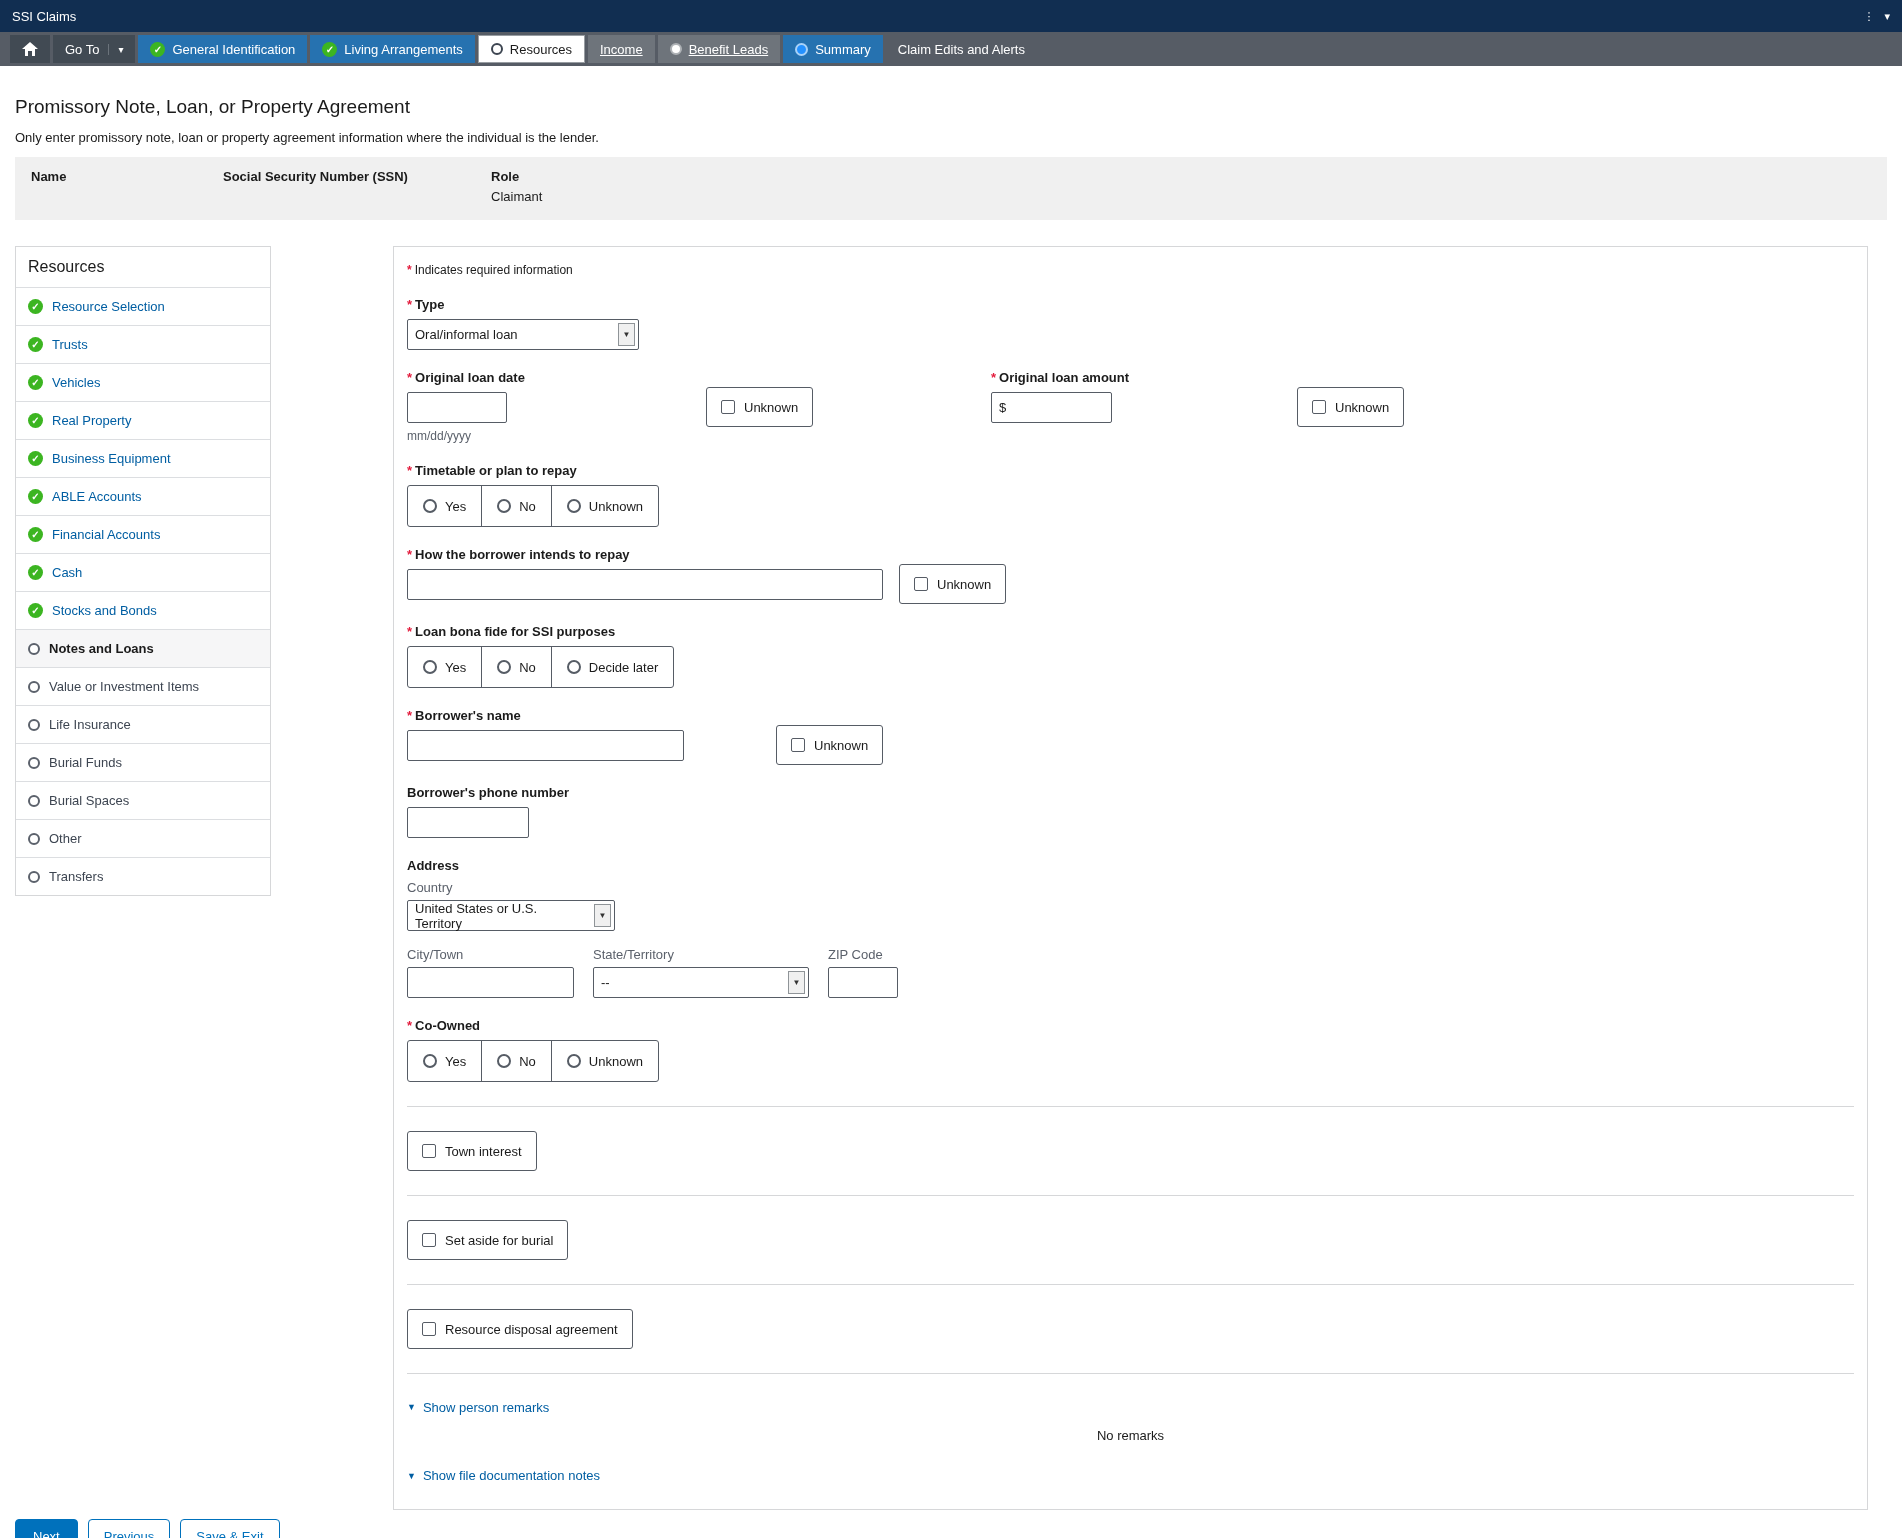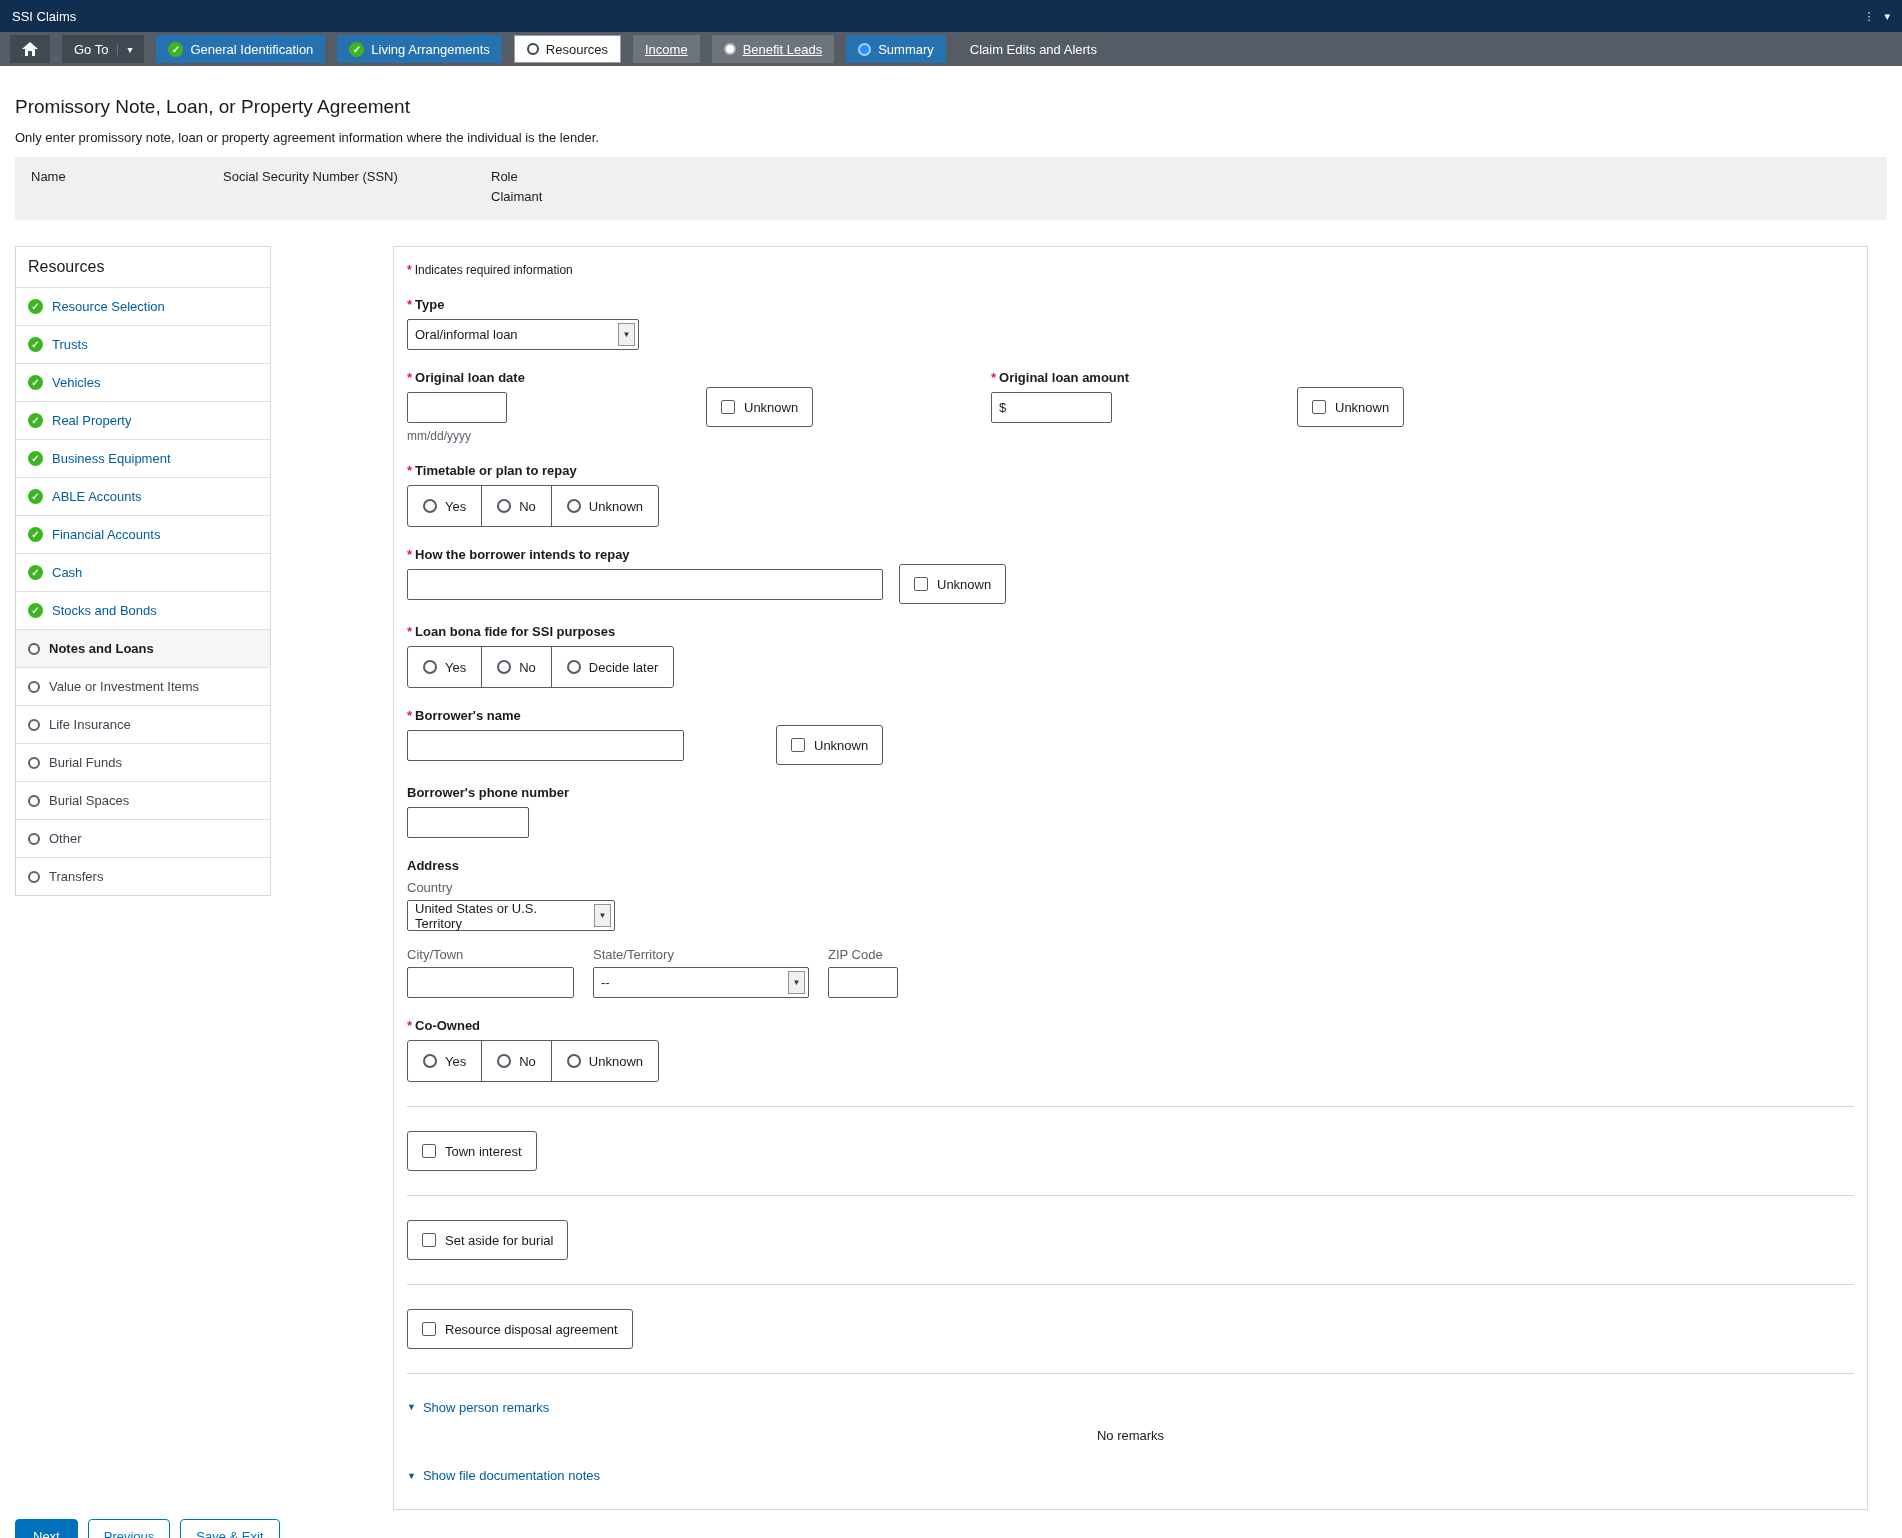--- a/index.html
+++ b/index.html
@@ -7,21 +7,21 @@
   body {
     font-family: "Liberation Sans", sans-serif;
     color:#1b1b1b; background:#fff; overflow:hidden; position:relative; font-size:13px;
   }
   
   .topbar { height:32px; background:#112e51; color:#fff; display:flex; align-items:center;
             justify-content:space-between; padding:0 12px; font-size:13px; }
   .topbar-right { display:flex; align-items:center; gap:10px; }
   .tb-icon { color:#fff; font-size:11px; line-height:1; cursor:pointer; }
   
-  .navbar { height:34px; background:#565c65; display:flex; align-items:stretch; gap:12px; padding-left:10px; }
+  .navbar { height:34px; background:#565c65; display:flex; align-items:stretch; gap:3px; padding-left:10px; }
   .nav-tile { display:flex; align-items:center; justify-content:center; margin:3px 0; padding:0 12px;
               font-size:13px; color:#fff; cursor:pointer; white-space:nowrap; }
   .home { background:#414a53; width:40px; padding:0; }
   .goto { background:#414a53; gap:9px; }
   .goto .caret { border-left:1px solid #6b737b; padding-left:9px; font-size:10px; }
   .tab { gap:7px; }
   .tab.complete { background:#2672b0; }
   .tab.selected { background:#fff; color:#1b1b1b; border:1px solid #989da2; }
   .tab.disabled { background:#6e747b; color:#ffffff;text-decoration:underline; }
   .tab.summary  { background:#2672b0; }
@@ -31,21 +31,21 @@
   .icon-radio { width:12px; height:12px; border-radius:50%; border:2px solid #3d4551; background:#fff; flex:0 0 auto; }
   .icon-radio.muted { border-color:#aeb2b6; }
   .icon-dot { width:13px; height:13px; border-radius:50%; background:#2491ff; border:2px solid #a8d2f8; flex:0 0 auto; }
   
   .content { padding:0 15px; }
   .page-title { font-size:19px; font-weight:400; margin-top:30px; }
   .page-sub { font-size:13px; margin-top:12px; }
   .person-band { background:#f0f0f0; margin-top:12px; padding:12px 16px 16px; display:flex; }
   .pb-col.name { width:192px; }
   .pb-col.ssn { width:268px; }
-  .pb-label { font-weight:normal; }
+  .pb-label { font-weight:bold; }
   .pb-value { margin-top:5px; }
   
   .main { display:flex; align-items:flex-start; margin-top:26px; padding:0 15px; }
   .sidebar { width:256px; border:1px solid #d6d7d9; background:#fff; }
   .sb-title { font-size:16px; padding:11px 12px; }
   .sb-item { display:flex; align-items:center; gap:9px; padding:11px 12px; border-top:1px solid #dcdee1;
              font-size:13px; cursor:pointer; }
   .sb-item.complete .sb-label { color:#005ea2; }
   .sb-item.current { background:#f6f6f7; }
   .sb-item.current .sb-label { font-weight:bold; color:#1b1b1b; }

